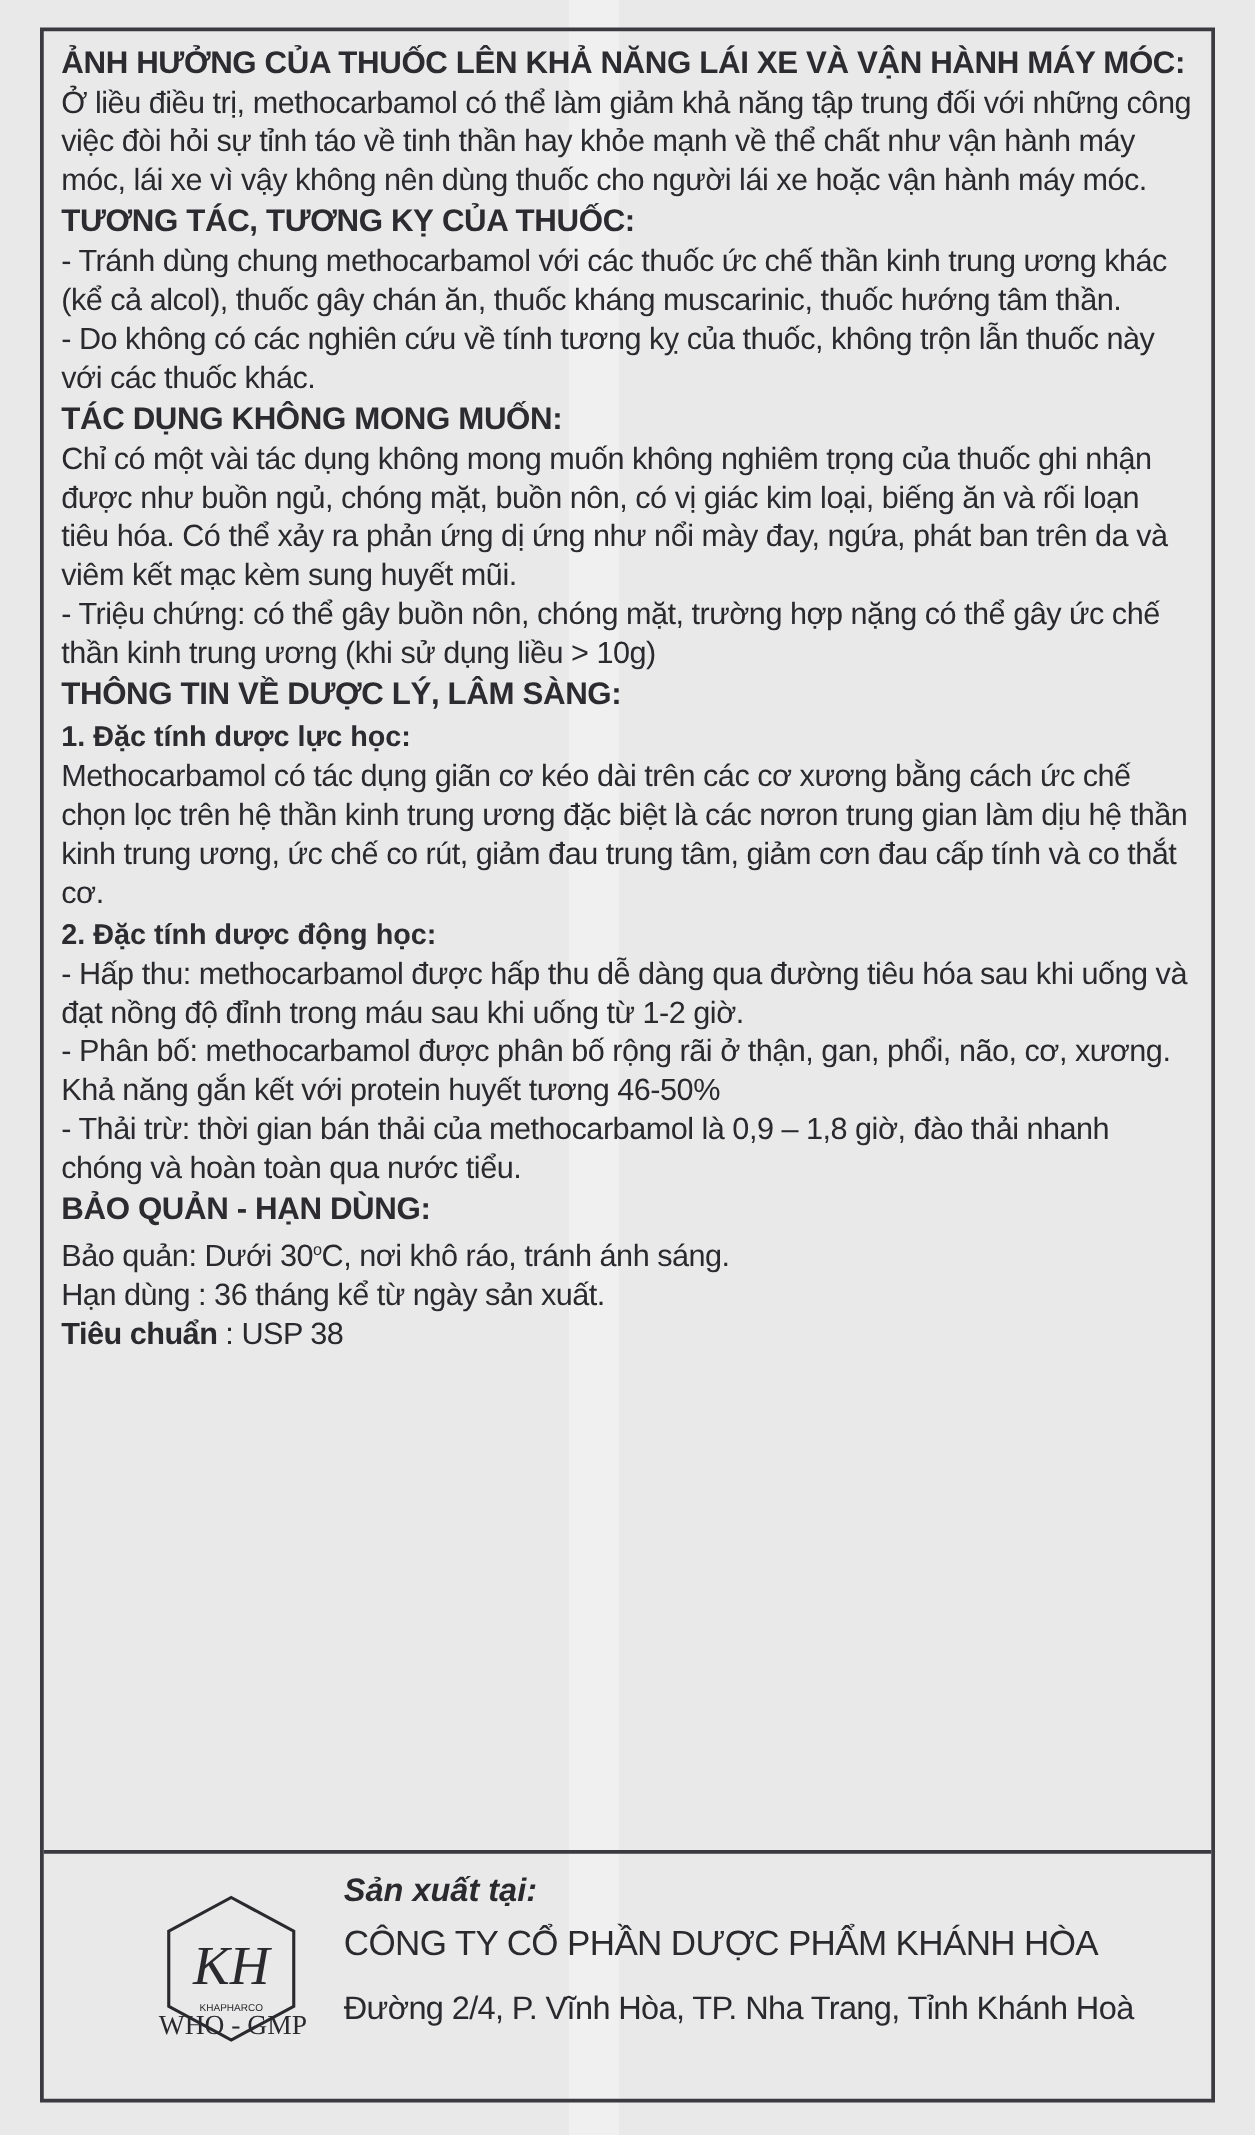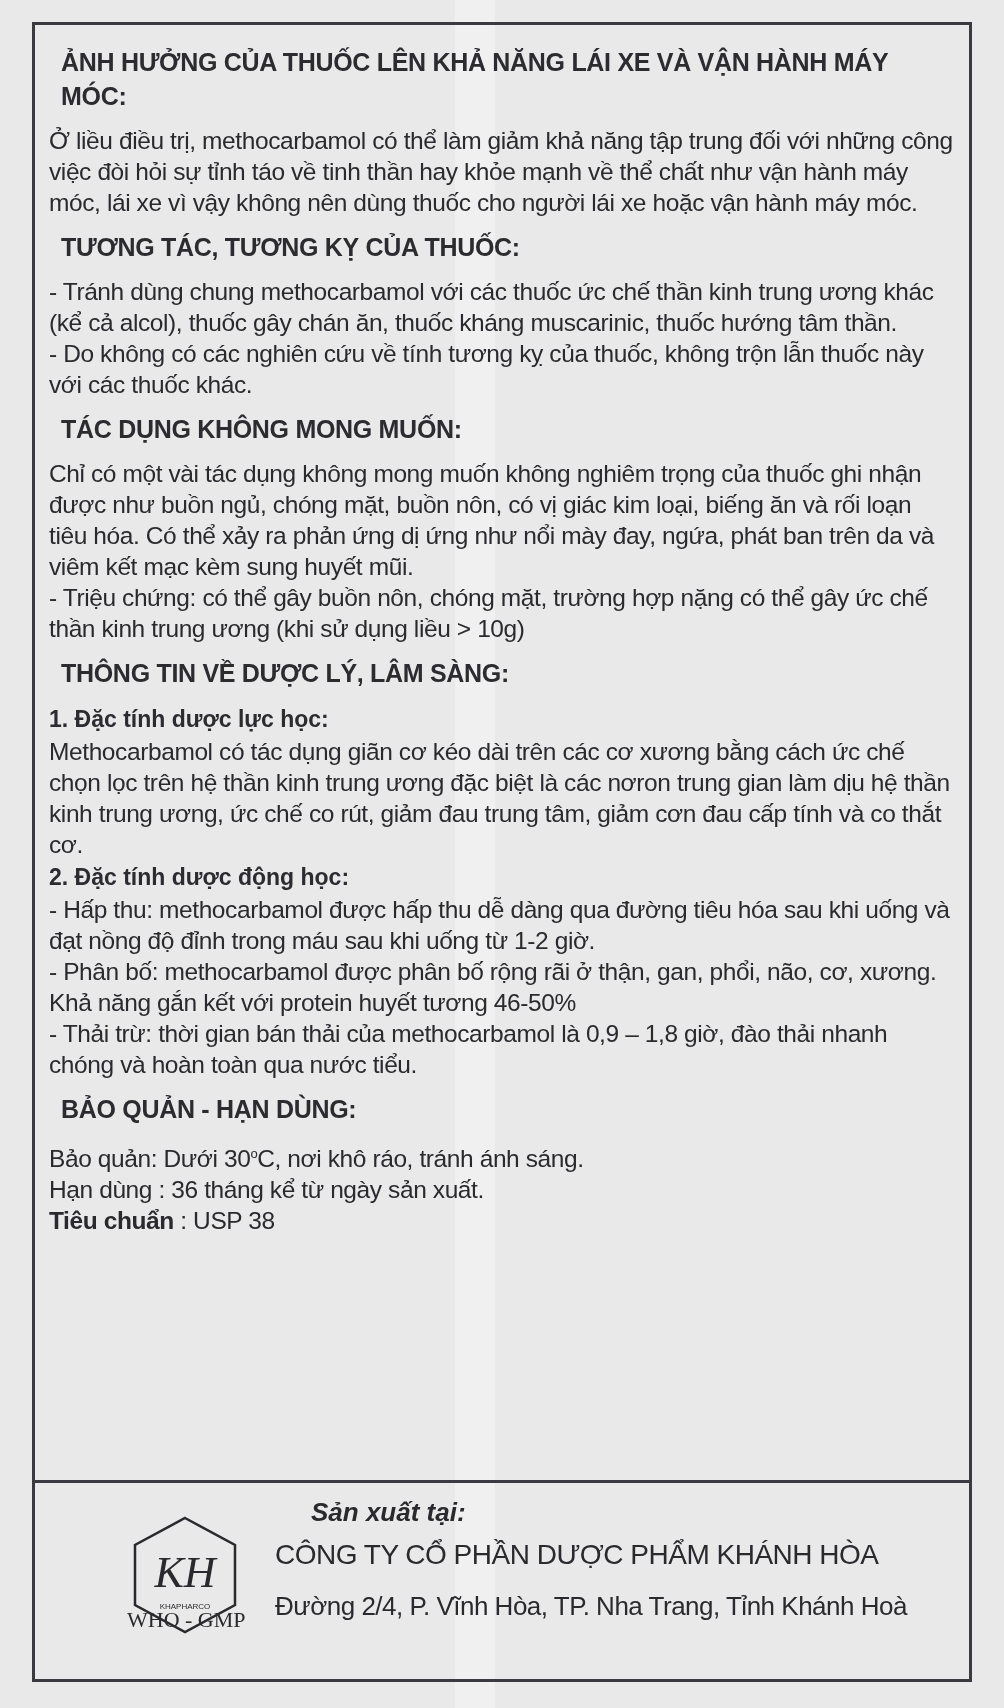--- a/index.html
+++ b/index.html
@@ -12,30 +12,30 @@
   }
   .paper-fold { position:absolute; background:rgba(255,255,255,0.35); }
   .frame {
     position:absolute; left:32px; top:22px; width:940px; height:1660px;
     border:3px solid #3a3a40; box-sizing:border-box;
   }
   .main { position:absolute; left:0; top:0; right:0; height:1455px; padding:8px 14px 0 14px; box-sizing:border-box; }
   .divider { position:absolute; left:0; right:0; top:1455px; border-top:3px solid #3a3a40; }
   .footer { position:absolute; left:0; right:0; top:1458px; bottom:0; }
   h2 {
-    margin:12px; font-size:25px; font-weight:bold; line-height:34px;
+    margin:0; font-size:25px; font-weight:bold; line-height:34px;
     font-stretch:condensed; letter-spacing:-0.3px; color:#2b2b30;
   }
   h3 { margin:0; font-size:23px; font-weight:bold; line-height:34px; color:#2b2b30; }
   p { margin:0; font-size:24.5px; line-height:31px; letter-spacing:-0.4px; }
   .b { font-weight:bold; }
   sup { font-size:13px; }
   .logo { position:absolute; left:95px; top:32px; width:110px; height:120px; }
   .who { position:absolute; left:92px; top:124px; font-family:"Liberation Serif", serif; font-size:22px; color:#2a2a2e; }
-  .maker-label { position:absolute; left:240px; top:14px; font-size:26px; font-weight:bold; font-style:italic;margin-left:36px; }
+  .maker-label { position:absolute; left:240px; top:14px; font-size:26px; font-weight:bold; font-style:italic; }
   .company { position:absolute; left:240px; top:56px; font-size:28px; letter-spacing:-0.5px; }
   .address { position:absolute; left:240px; top:108px; font-size:26px; letter-spacing:-0.5px; }
 </style>
 </head>
 <body>
 
 <div class="paper-fold" style="left:455px;top:0;width:40px;height:1708px;"></div>
 
 <div class="frame">
   <div class="main">

